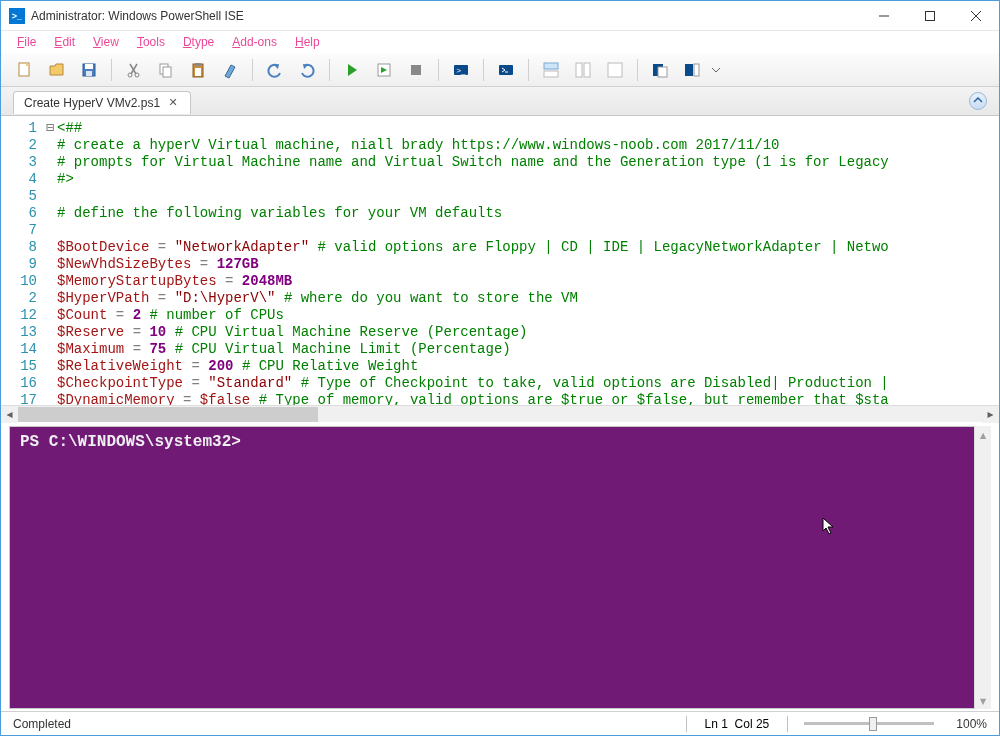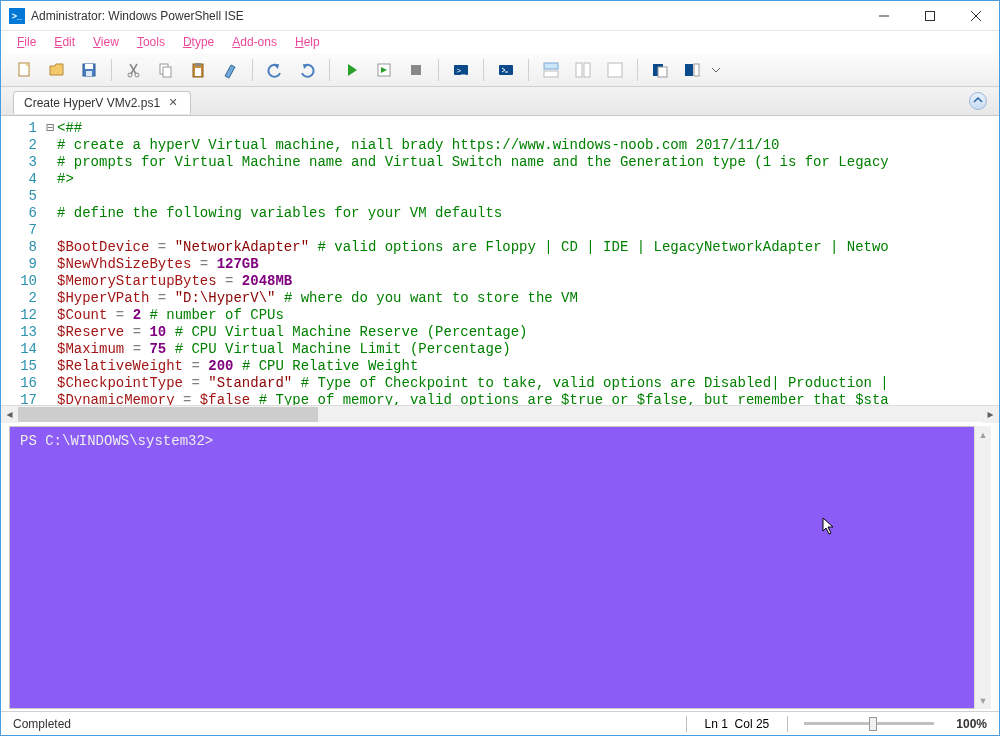--- a/index.html
+++ b/index.html
@@ -26,32 +26,32 @@
 .code { flex: 1; padding: 4px 0 0 0; white-space: pre; overflow: hidden; }
 .c-comment { color: #008000; }
 .c-var { color: #a31515; text-align: center; }
 .c-op { color: #808080; }
 .c-str { color: #8b0000; }
 .c-num { color: #800080; font-weight: bold; }
 .hscroll { height: 17px; background: #f0f0f0; border-top: 1px solid #dcdcdc; display: flex; align-items: center; }
 .hscroll .arrow { width: 17px; height: 17px; background: #f0f0f0; display:flex; align-items:center; justify-content:center; color:#606060; }
 .hscroll .track { flex:1; height:17px; position:relative; }
 .hscroll .thumb { position:absolute; left:0; width:300px; height:15px; top:1px; background:#cdcdcd; }
-.console { flex: 1; background: #8b5cf6; color: #eeedf0; font-family: Consolas, "Courier New", monospace; font-size: 14px; padding: 6px 10px; margin: 4px 8px 2px 8px; border: 1px solid #c7c7c7; position: relative; min-height: 238px; }
+.console { flex: 1; background: #701a75; color: #eeedf0; font-family: Consolas, "Courier New", monospace; font-size: 16px; padding: 6px 10px; margin: 4px 8px 2px 8px; border: 1px solid #c7c7c7; position: relative; min-height: 238px; font-weight: bold; }
 .console-vsb { position:absolute; right:-1px; top:-1px; bottom:-1px; width:17px; background:#f0f0f0; border-left:1px solid #dcdcdc; display:flex; flex-direction:column; }
 .console-vsb .arrow { height:17px; display:flex; align-items:center; justify-content:center; color:#a0a0a0; }
 .console-vsb .track { flex:1; }
 .cursor-img { position:absolute; }
 .statusbar { height: 24px; display: flex; align-items: center; padding: 0 12px; background: #fff; border-top: 1px solid #d0d0d0; gap: 8px; }
 .statusbar .status { flex: 1; color: #333; }
 .statusbar .sep { width: 1px; height: 16px; background: #c0c0c0; }
 .statusbar .pos { color: #000000; padding: 0 10px; }
 .zoom-slider { width: 130px; height: 3px; background: #c0c0c0; position: relative; margin: 0 8px; }
 .zoom-slider .thumb { position:absolute; left:50%; top:-5px; width:8px; height:14px; background:#f0f0f0; border:1px solid #9a9a9a; }
-.zoom-label { color:#333; padding-left:6px;font-weight:bold; }
+.zoom-label { color:#333; padding-left:6px; }
 svg { display:block; }
 </style>
 </head>
 <body>
 
 <div class="titlebar">
   <span class="titlebar-icon">&gt;_</span>
   <span class="titlebar-title">Administrator: Windows PowerShell ISE</span>
   <div class="win-controls">
     <div class="win-btn">

